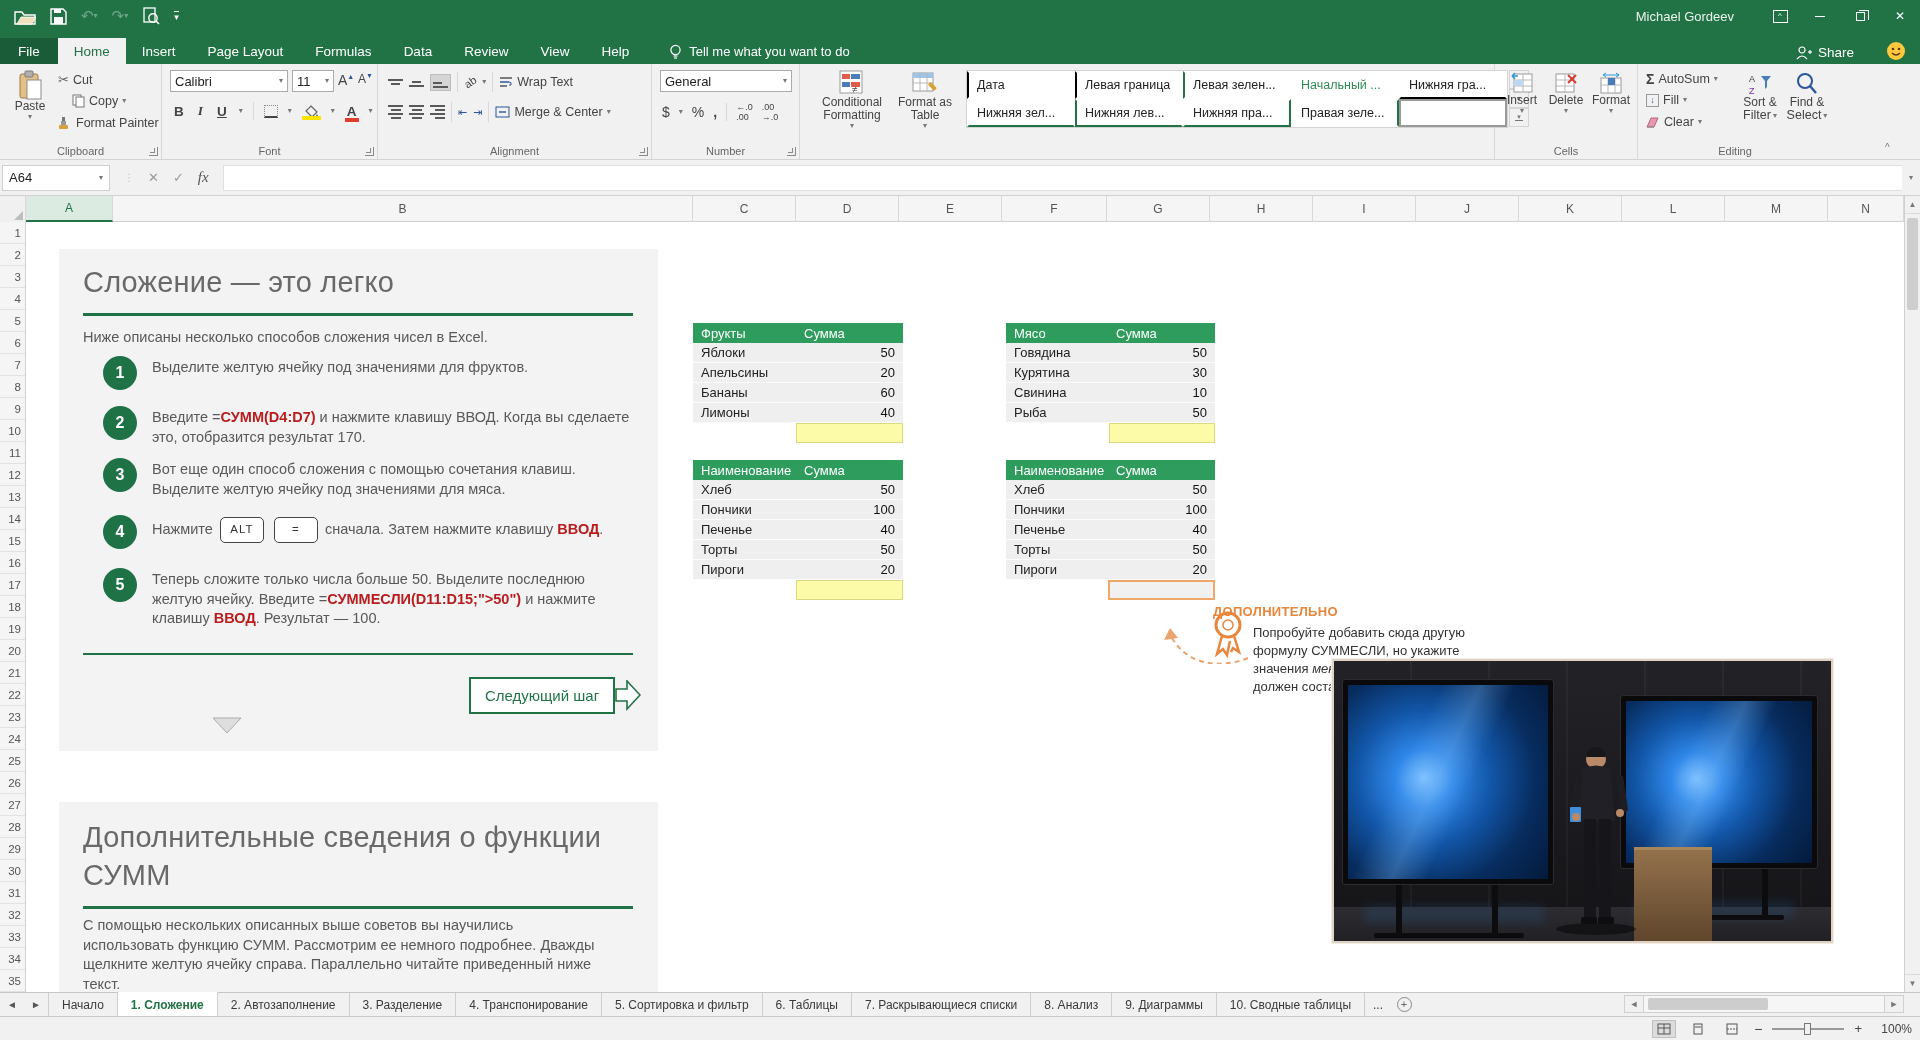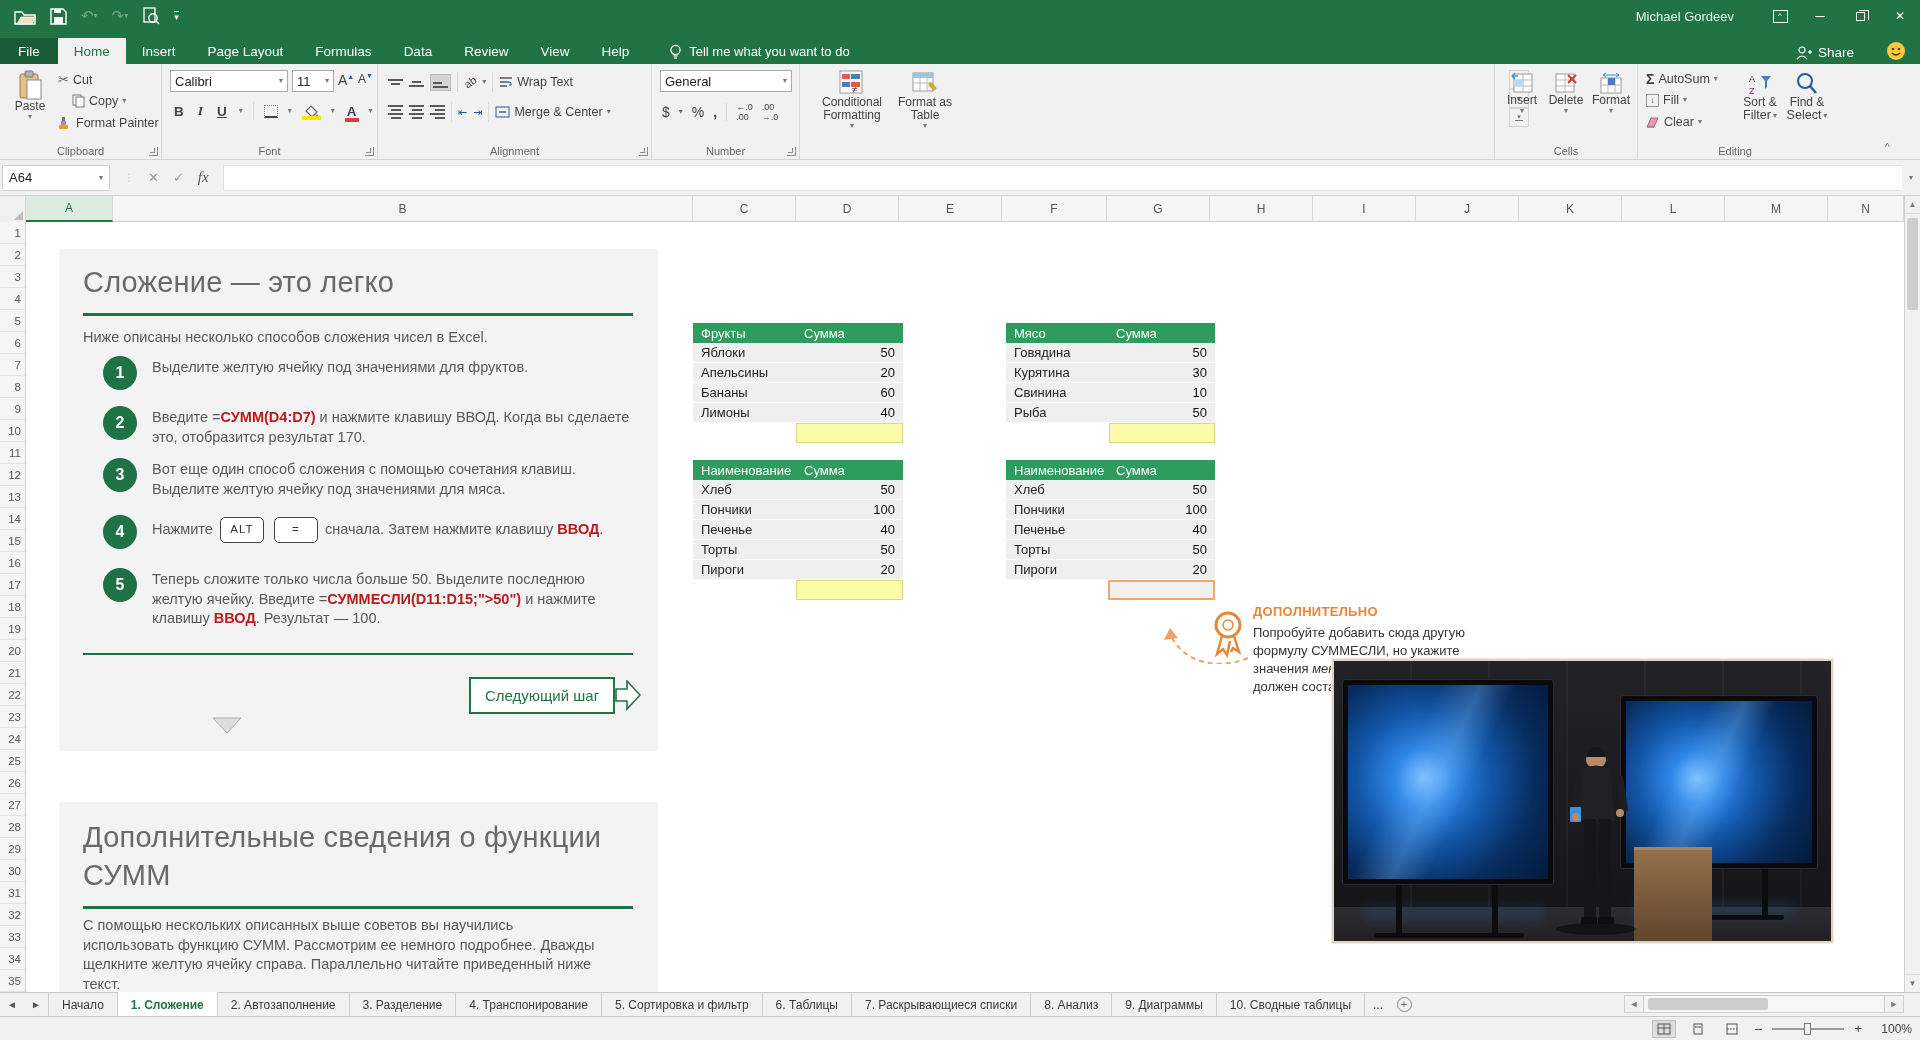--- a/index.html
+++ b/index.html
@@ -415,20 +415,32 @@
           <rect x="1" y="3" width="20" height="5" fill="#9dc3e6"></rect>
           <line x1="8" y1="3" x2="8" y2="21" stroke="#b8b8b8"></line>
           <line x1="15" y1="3" x2="15" y2="21" stroke="#b8b8b8"></line>
           <line x1="1" y1="13" x2="21" y2="13" stroke="#b8b8b8"></line>
           <rect x="16" y="14" width="9" height="4" rx="1" fill="#d8a13a" transform="rotate(45 20 16)"></rect>
         </svg>
       <span>Format as</span>
         <span>Table</span>
         <span class="caret">▾</span>
     </div>
+    <div class="gallery" style="left:166px;top:6px">
+        <div class="gcell bl-k">Дата</div>
+        <div class="gcell bl-k">Левая граница</div>
+        <div class="gcell bl-g">Левая зелен...</div>
+        <div class="gcell t-g">Начальный ...</div>
+        <div class="gcell bb-k">Нижняя гра...</div>
+        <div class="gcell bb-g">Нижняя зел...</div>
+        <div class="gcell bl-g bb-g">Нижняя лев...</div>
+        <div class="gcell bb-g br-g">Нижняя пра...</div>
+        <div class="gcell br-g">Правая зеле...</div>
+        <div class="gcell sel"></div>
+      </div>
     <div class="gscroll" style="left:709px;top:6px">
       <span class="gsbtn">▲</span>
       <span class="gsbtn">▼</span>
       <span class="gsbtn" style="flex-direction:column;line-height:4px">▾<span style="display:block;width:8px;border-top:1px solid #777;margin-top:1px"></span></span>
     </div>
   </div>
 
   <div class="rgroup" style="width:143px">
     <div class="abs bigbtn" style="left:6px;top:8px;width:42px">
       <svg width="24" height="22">
@@ -739,21 +751,21 @@
   <svg class="abs" style="left:1205px;top:386px" width="44" height="52">
     <circle cx="23" cy="17" r="12" fill="none" stroke="#e8873c" stroke-width="3"></circle>
     <circle cx="23" cy="17" r="5" fill="none" stroke="#e8873c" stroke-width="1.5"></circle>
     <path d="M17 28 l-5 18 6-5 4 6 3-14" fill="none" stroke="#e8873c" stroke-width="2.5"></path>
     <path d="M29 28 l5 16 -6-4 -2 4" fill="none" stroke="#e8873c" stroke-width="2.5"></path>
   </svg>
   <svg class="abs" style="left:1140px;top:382px" width="115" height="60">
     <path d="M108 54 C 78 66, 44 60, 30 30" fill="none" stroke="#eba36b" stroke-width="2" stroke-dasharray="5 4"></path>
     <polygon points="30,30 24,42 38,40" fill="#eba36b" transform="translate(0,-6)"></polygon>
   </svg>
-  <div class="abs extra-title" style="left:1253px;top:382px">ДОПОЛНИТЕЛЬНО</div>
+  <div class="abs extra-title" style="left:1213px;top:382px">ДОПОЛНИТЕЛЬНО</div>
   <div class="abs extra-line" style="left:1253px;top:402px">Попробуйте добавить сюда другую</div>
   <div class="abs extra-line" style="left:1253px;top:420px">формулу СУММЕСЛИ, но укажите</div>
   <div class="abs extra-line" style="left:1253px;top:438px"><span>значения </span><i>меньше</i></div>
   <div class="abs extra-line" style="left:1253px;top:456px">должен составить</div>
 
   <div class="video">
     <div class="vwall"></div>
     <div class="vfloor"></div>
     <div class="vglow" style="left:30px;bottom:18px;width:180px"></div>
     <div class="vglow" style="left:300px;bottom:22px;width:160px"></div>

